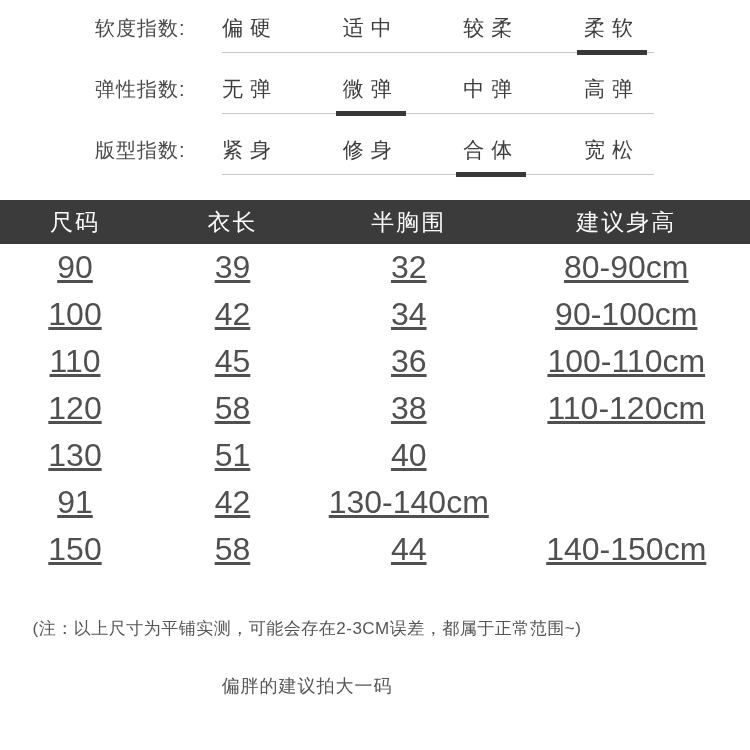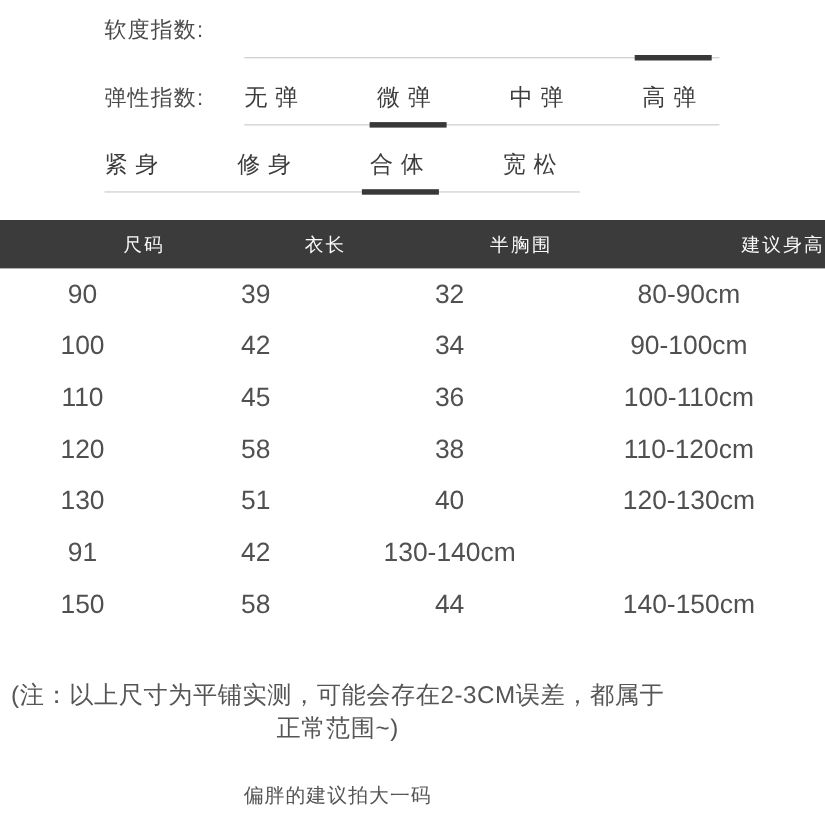--- a/index.html
+++ b/index.html
@@ -59,74 +59,81 @@
   .t-row{
     display:grid;
     grid-template-columns:20% 22% 25% 33%;
     align-items:center;
     text-align:center;
   }
   .t-head{
     height:44px;
     background:var(--header-bg,#3b3b3b);
     color:var(--header-text,#fafafa);
-    font-size:17px;
+    font-size:23px;
     letter-spacing:2px;
-    text-align:right;
   }
   .t-body-row{
     height:47px;
     color:var(--body-text,#505050);
-    font-size:24px;
+    font-size:32px;
+    text-decoration:underline;
   }
 
   
   .note1{
     margin-top:44px;
     text-align:center;
-    font-size:22px;
+    font-size:17px;
     color:var(--note-text,#555555);
     letter-spacing:0.5px;
   }
   .note2{
     margin-top:34px;
     text-align:center;
     font-size:18px;
     color:var(--note-text,#555555);
     letter-spacing:1px;
   }
 </style>
 </head>
 <body>
 
 <div class="page">
 
   <div class="index-row">
     <div class="index-label">软度指数:</div>
     <div class="opts-wrap">
+      <div class="opts-row">
+        <span class="opt">偏硬</span>
+        <span class="opt">适中</span>
+        <span class="opt">较柔</span>
+        <span class="opt">柔软</span>
+      </div>
       <div class="track"></div>
       <div class="indicator" style="left: 355px;"></div>
     </div>
   </div>
 
   <div class="index-row">
     <div class="index-label">弹性指数:</div>
     <div class="opts-wrap">
       <div class="opts-row">
         <span class="opt">无弹</span>
         <span class="opt">微弹</span>
         <span class="opt">中弹</span>
         <span class="opt">高弹</span>
       </div>
       <div class="track"></div>
       <div class="indicator" style="left: 114px;"></div>
     </div>
   </div>
 
   <div class="index-row">
+    <div class="index-label">版型指数:</div>
     <div class="opts-wrap">
       <div class="opts-row">
         <span class="opt">紧身</span>
         <span class="opt">修身</span>
         <span class="opt">合体</span>
         <span class="opt">宽松</span>
       </div>
       <div class="track"></div>
       <div class="indicator" style="left: 234px;"></div>
     </div>
@@ -161,21 +168,20 @@
     <div class="t-row t-body-row">
       <div>120</div>
       <div>58</div>
       <div>38</div>
       <div>110-120cm</div>
     </div>
     <div class="t-row t-body-row">
       <div>130</div>
       <div>51</div>
       <div>40</div>
-      <div>120-130cm</div>
     </div>
     <div class="t-row t-body-row">
       <div>91</div>
       <div>42</div>
       <div>130-140cm</div>
     </div>
     <div class="t-row t-body-row">
       <div>150</div>
       <div>58</div>
       <div>44</div>

